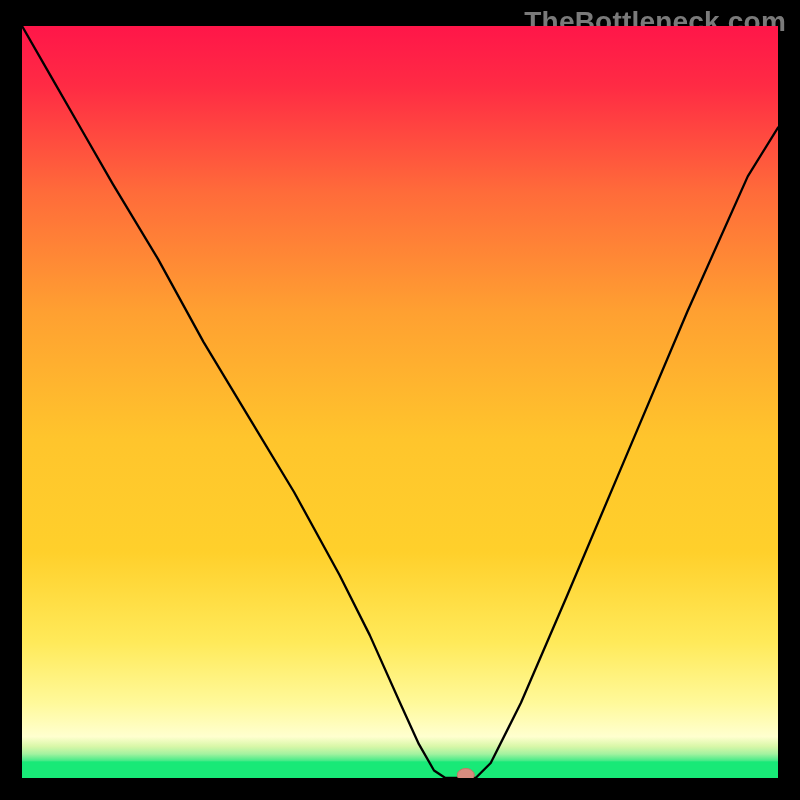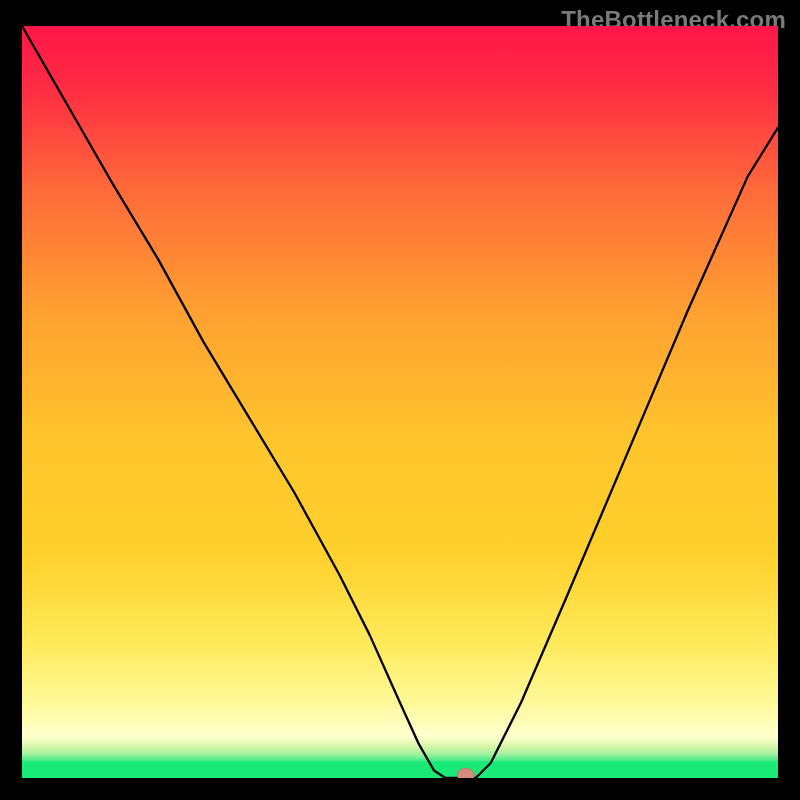--- a/index.html
+++ b/index.html
@@ -1,18 +1,18 @@
 <!DOCTYPE html>
 <html><head>
 <meta charset="utf-8">
 <style>
   * { margin: 0; padding: 0; box-sizing: border-box; }
   body { width: 800px; height: 800px; background: #000; font-family: Arial, sans-serif; overflow: hidden; }
   .container { width: 800px; height: 800px; position: relative; background: #000; }
-  .watermark { position: absolute; top: 6px; right: 14px; color: #7a7a7a; font-size: 24px; font-weight: 600; letter-spacing: 0.2px; }
+  .watermark { position: absolute; top: 6px; right: 14px; color: #7a7a7a; font-size: 28px; font-weight: 600; letter-spacing: 0.2px; }
   .plot-area { position: absolute; left: 22px; top: 26px; width: 756px; height: 752px; }
   .plot-area svg { display: block; }
 </style>
 </head>
 <body>
 
 <div class="container">
   <div class="watermark">TheBottleneck.com</div>
   <div class="plot-area">
     <svg id="chart-svg" width="756" height="752" viewBox="0 0 756 752">

